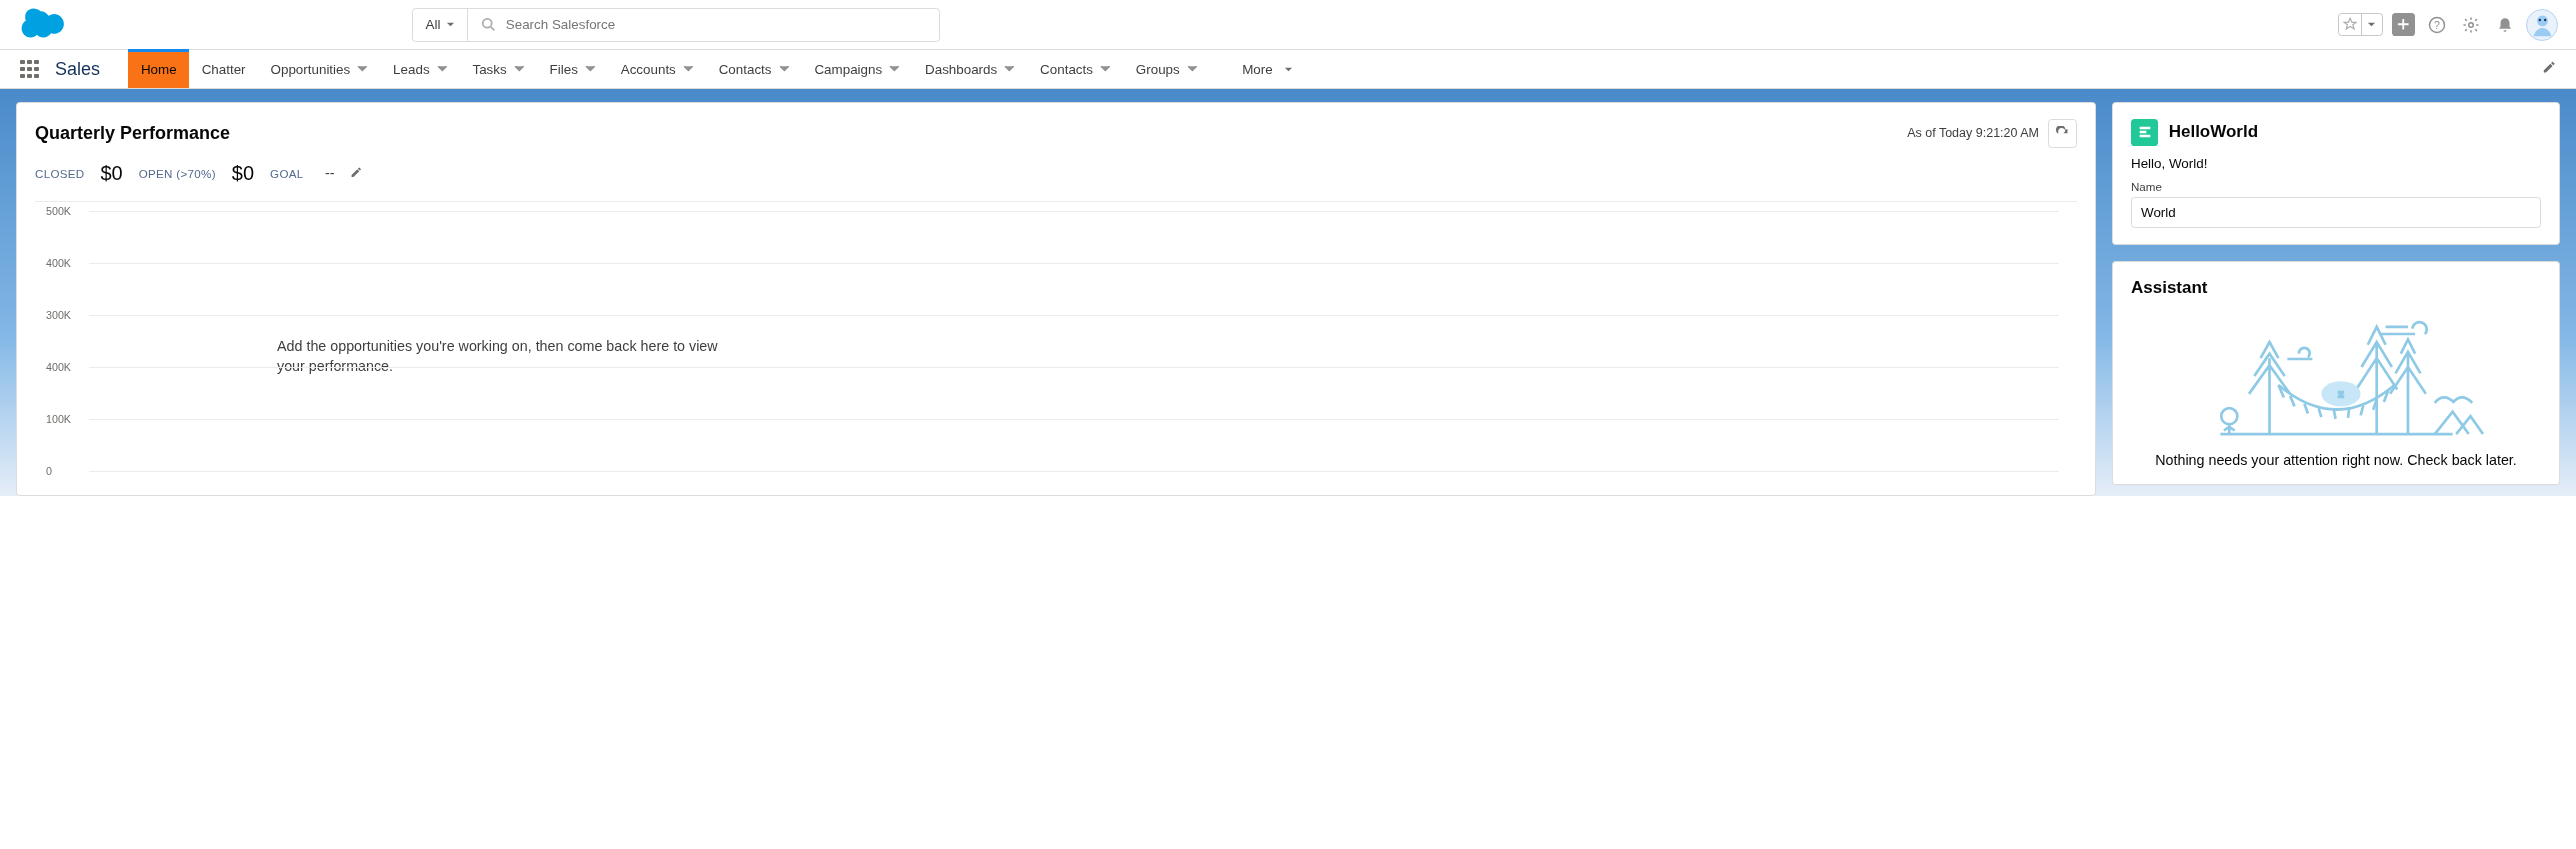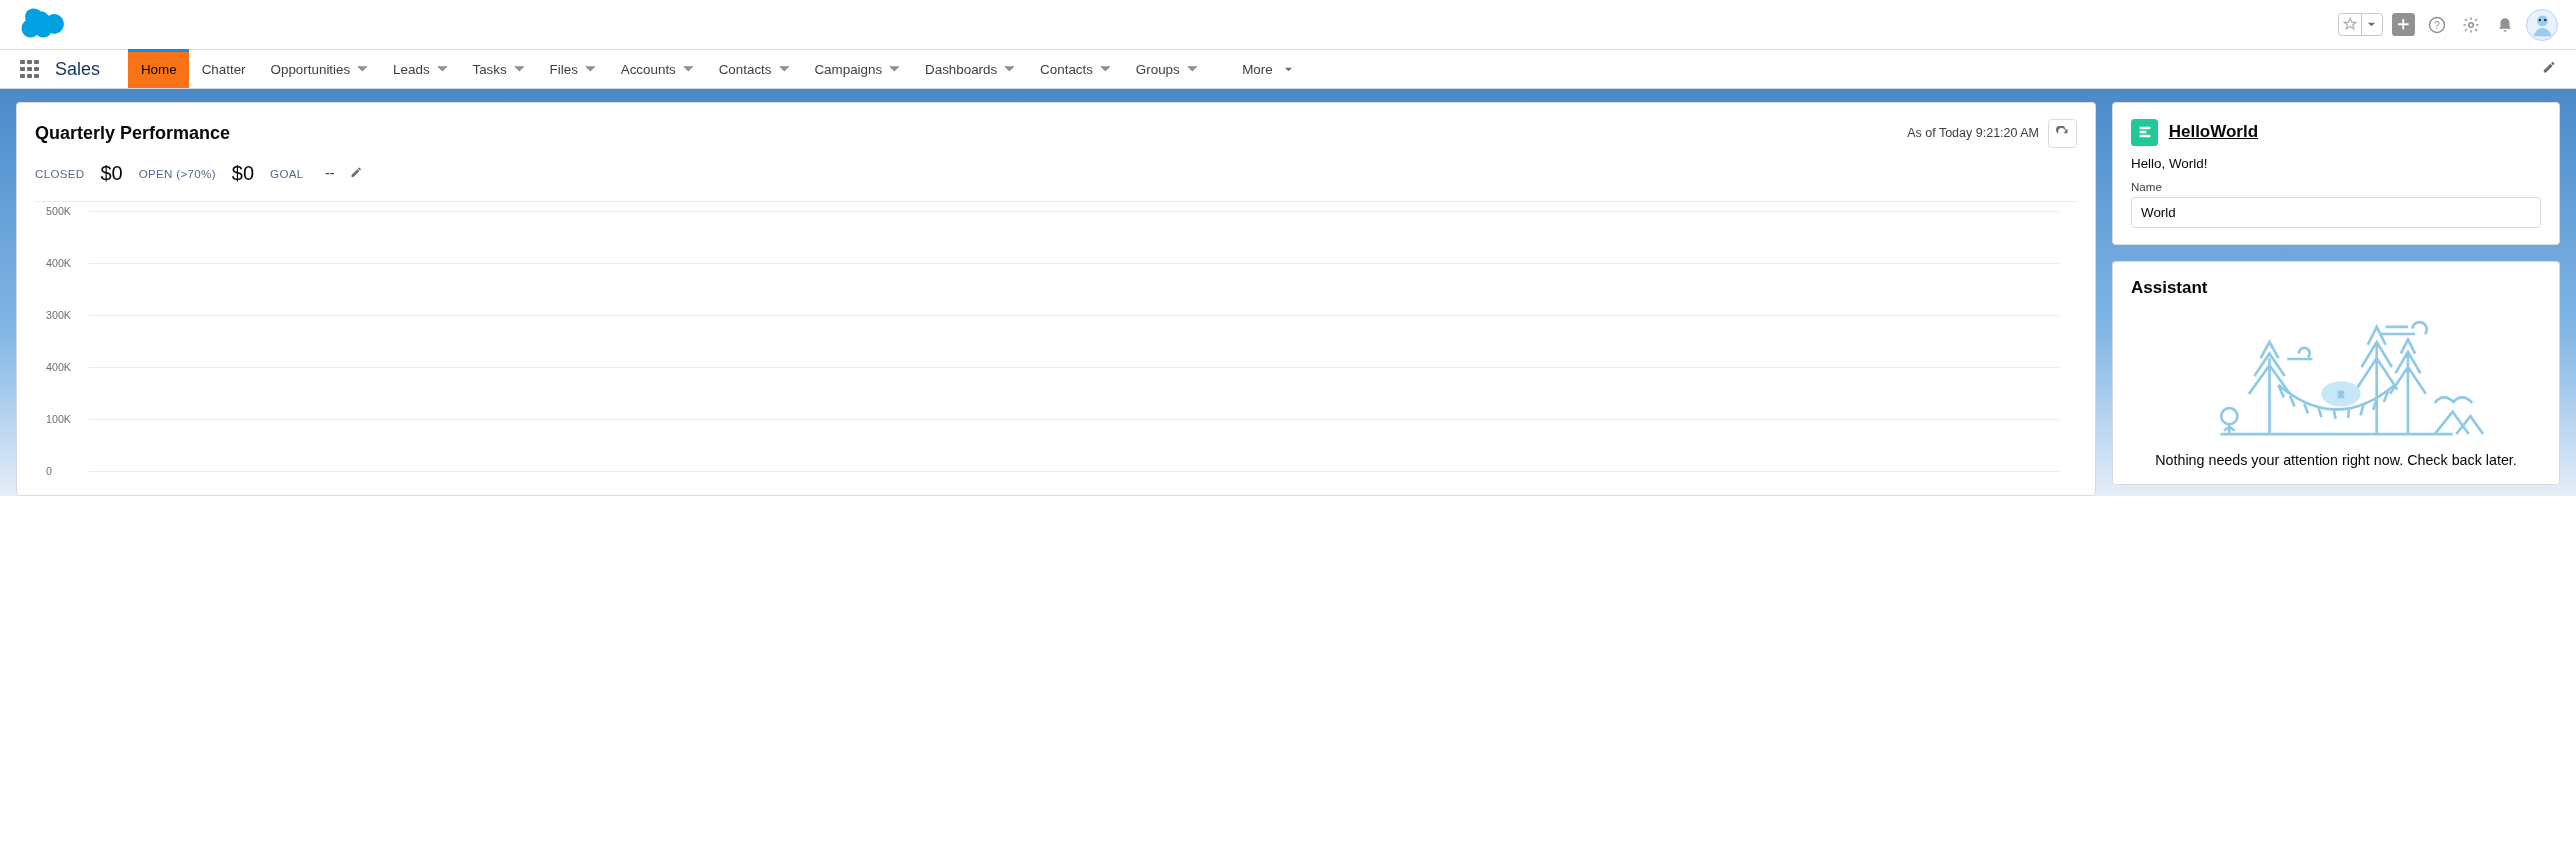--- a/index.html
+++ b/index.html
@@ -52,21 +52,21 @@
   .met-goal { margin-left: 5.4px; font-size: 14.3px; color: #3e3e3c; }
   .met-pencil { color: #706e6b; cursor: pointer; }
   .chart-area { position: relative; border-top: 0.9px solid #ecebea; height: 278px; padding-top: 9px; }
   .grid-line { position: absolute; left: 54px; right: 18px; border-top: 0.9px solid #ecebea; font-size: 10.7px; color: #706e6b; }
   .grid-line span { position: absolute; left: -43px; top: -7.2px; }
   .chart-msg { position: absolute; left: 242px; top: 134px; max-width: 448px; font-size: 14.3px; color: #3e3e3c; line-height: 1.4; }
 
   
   .hw-head { display: flex; align-items: center; gap: 10.7px; margin-bottom: 10.7px; }
   .hw-icon { width: 27px; height: 27px; background: #20c997; border-radius: 3.6px; display: flex; align-items: center; justify-content: center; color: #fff; }
-  .hw-title { font-size: 17px; font-weight: 700; color: #080707; text-decoration: underline; }
+  .hw-title { font-size: 17px; font-weight: 700; color: #080707; }
   .hw-msg { font-size: 13.4px; color: #080707; margin-bottom: 9px; }
   .hw-label { font-size: 11.6px; color: #3e3e3c; margin-bottom: 3.6px; }
   .hw-input { width: 100%; border: 0.9px solid #dddbda; border-radius: 3.6px; padding: 7.2px 9px; font-size: 13.4px; color: #080707; }
 
   
   .asst-title { font-size: 17px; font-weight: 700; color: #080707; margin-bottom: 10.7px; }
   .asst-illus { display: flex; justify-content: center; margin-bottom: 9px; }
   .asst-msg { text-align: center; font-size: 14.3px; color: #080707; }
 
   .chev svg { width: 10.7px; height: 10.7px; }
@@ -74,20 +74,35 @@
 </head>
 <body>
 
 <div class="top-header">
   <div class="logo-wrap">
     <svg class="sf-cloud" viewBox="0 0 60 42">
       <path fill="#00a1e0" d="M25 8c4 0 7 2 9 5 2-1 4-2 6-2 6 0 11 5 11 11s-5 11-11 11c-1 0-2 0-3-1-2 3-5 5-9 5-3 0-5-1-7-3-2 2-4 3-7 3-6 0-10-5-10-10 0-4 2-7 5-9-1-1-1-2-1-4 0-5 4-9 9-9 3 0 6 1 8 3z"></path>
     </svg>
   </div>
 
+  <div class="search-wrap">
+    <div class="search-scope">
+      <span>All</span>
+      <svg width="9" height="9" viewBox="0 0 10 10">
+          <path fill="#706e6b" d="M1 3l4 4 4-4z"></path>
+        </svg>
+    </div>
+    <div class="search-box">
+      <svg width="14.3" height="14.3" viewBox="0 0 16 16">
+          <circle cx="7" cy="7" r="5" fill="none" stroke="#b0adab" stroke-width="2"></circle>
+          <line x1="11" y1="11" x2="15" y2="15" stroke="#b0adab" stroke-width="2"></line>
+        </svg>
+      <input type="text" placeholder="Search Salesforce" style="">
+    </div>
+  </div>
 
   <div class="header-right">
     <div class="fav-box">
       <div class="hdr-icon">
         <svg width="14.3" height="14.3" viewBox="0 0 24 24">
             <path fill="none" stroke="#b0adab" stroke-width="2" d="M12 2l3 7h7l-5.5 4 2 7-6.5-4-6.5 4 2-7L2 9h7z"></path>
           </svg>
       </div>
       <div class="hdr-icon fav-dd">
         <svg width="9" height="9" viewBox="0 0 10 10">
@@ -244,20 +259,21 @@
         <span class="met-label">GOAL</span>
         <span class="met-goal">--</span>
         <span class="met-pencil">
           <svg width="12.5" height="12.5" viewBox="0 0 24 24">
               <path fill="#706e6b" d="M3 17.25V21h3.75L17.81 9.94l-3.75-3.75L3 17.25zM20.71 7.04a1 1 0 000-1.41l-2.34-2.34a1 1 0 00-1.41 0l-1.83 1.83 3.75 3.75 1.83-1.83z"></path>
             </svg>
         </span>
       </div>
 
       <div class="chart-area" id="chart-area">
+        <div class="chart-msg">Add the opportunities you're working on, then come back here to view your performance.</div>
       <div class="grid-line" style="top: 9px;">
             <span>500K</span>
           </div>
           <div class="grid-line" style="top: 61px;">
             <span>400K</span>
           </div>
           <div class="grid-line" style="top: 113px;">
             <span>300K</span>
           </div>
           <div class="grid-line" style="top: 165px;">

